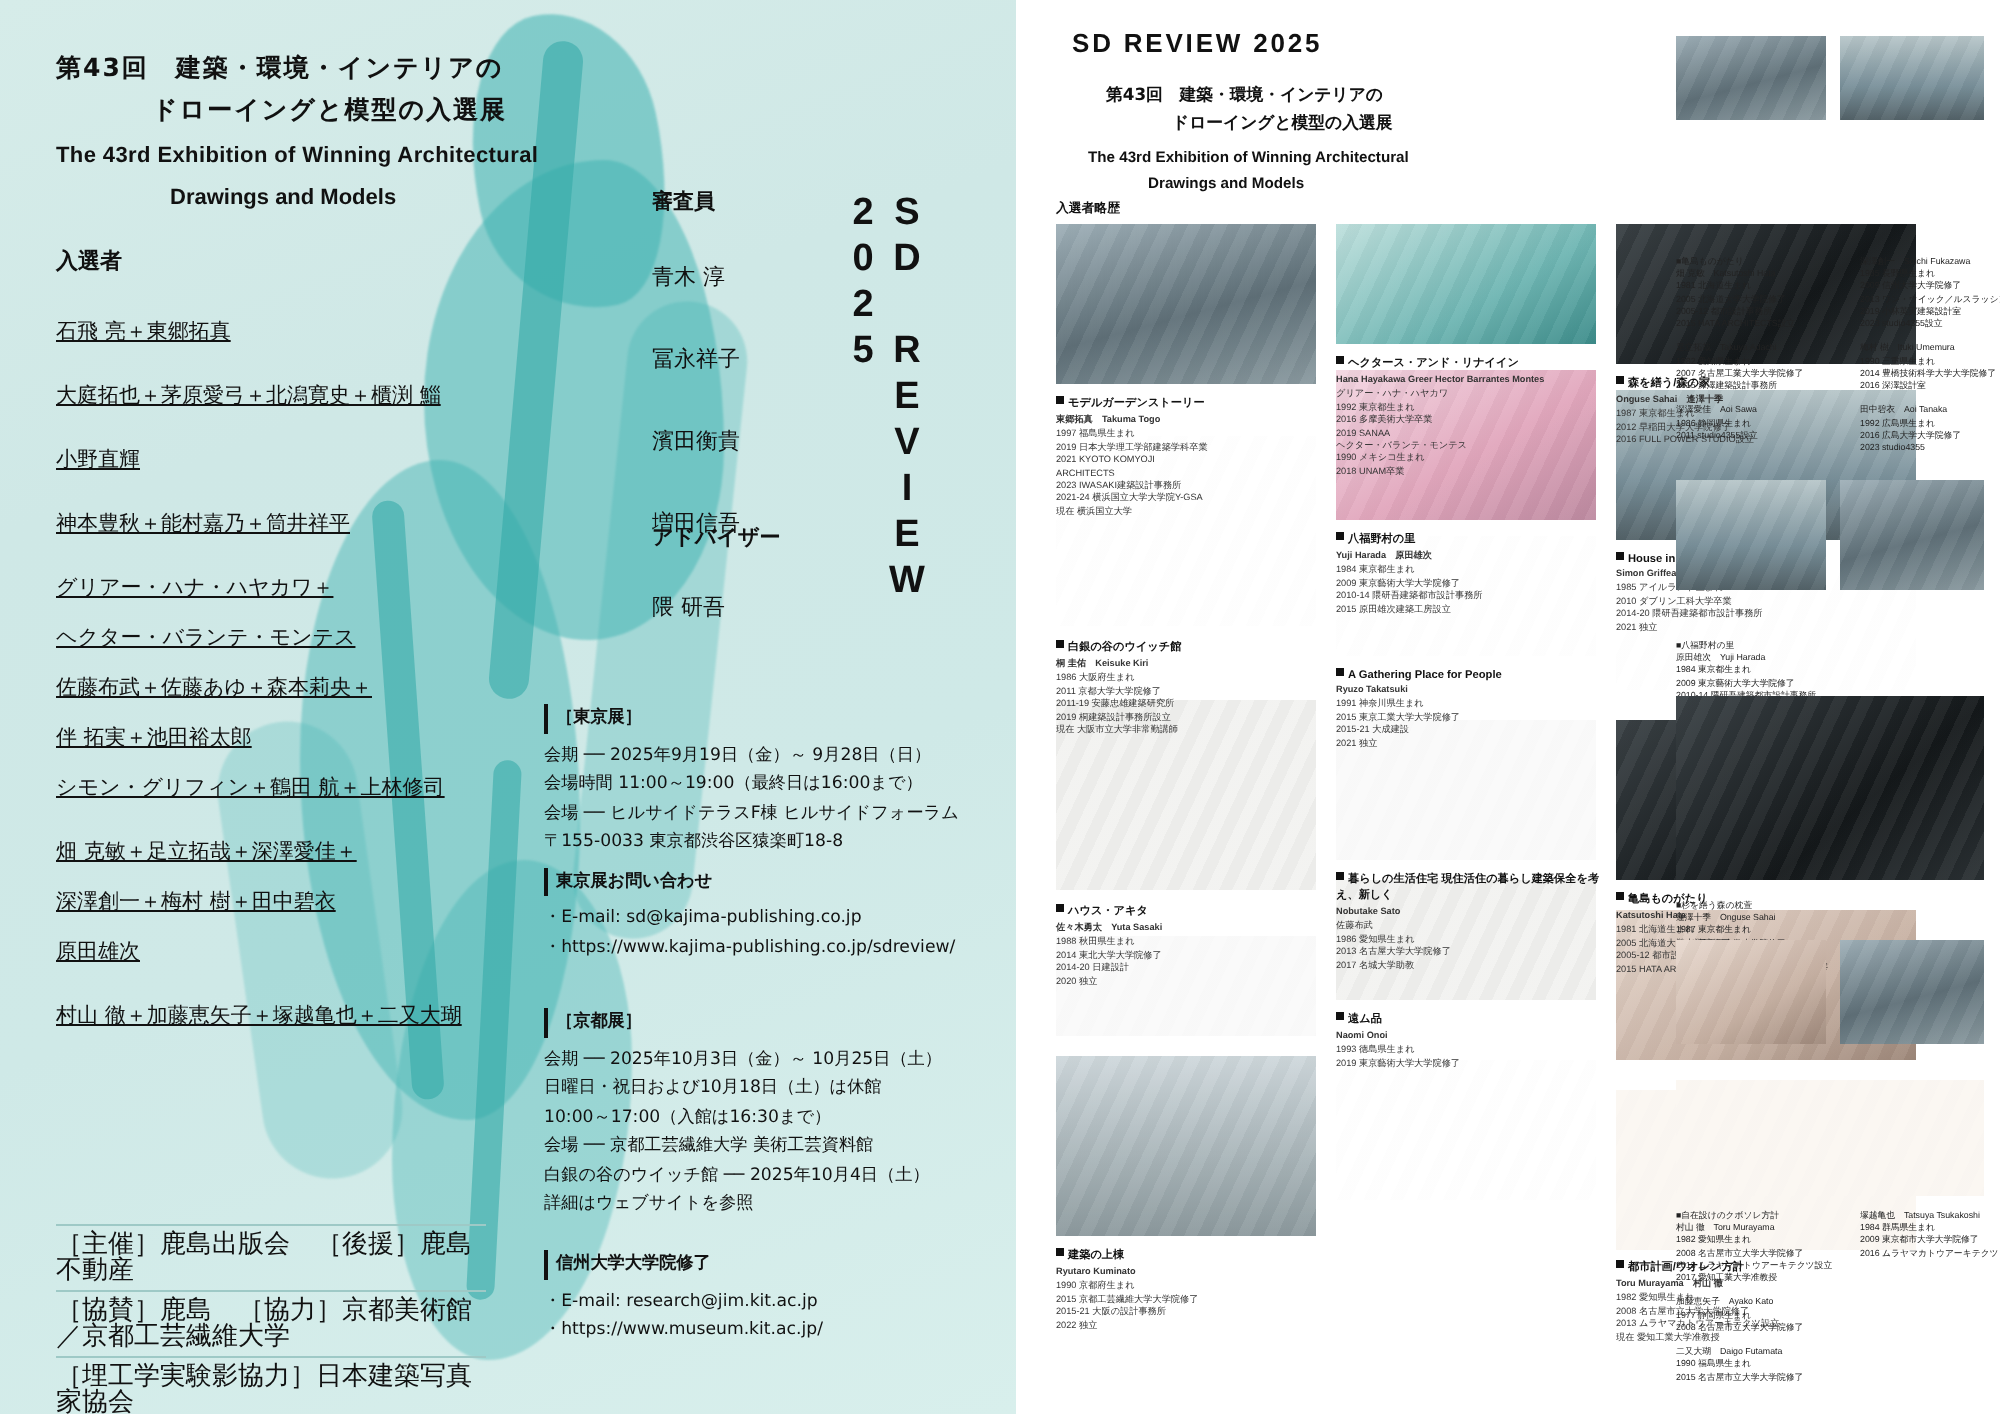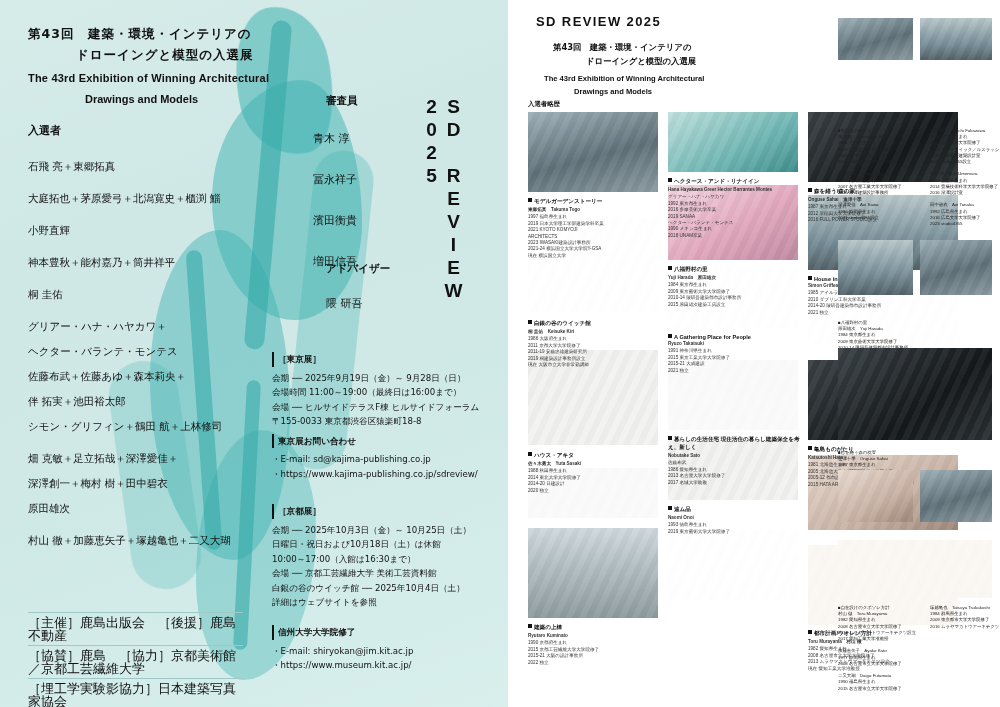--- a/index.html
+++ b/index.html
@@ -32,24 +32,24 @@
 
   .ltxt{position:absolute;color:#111;}
   .jp{font-family:"DejaVu Sans", sans-serif;}
   #title-jp1{left:28px;top:26px;font-size:12.5px;font-weight:bold;letter-spacing:1px;}
   #title-jp2{left:76px;top:47px;font-size:12.5px;font-weight:bold;letter-spacing:1px;}
   #title-en1{left:28px;top:72px;font-size:11px;font-weight:bold;letter-spacing:.2px;}
   #title-en2{left:85px;top:93px;font-size:11px;font-weight:bold;}
 
   #nyusen-label{left:28px;top:123px;font-size:11px;font-weight:bold;}
   #nyusen-list{left:28px;top:150px;width:210px;font-size:10.5px;line-height:32px;color:#111;}
-  #nyusen-list div{white-space:nowrap;}
+  #nyusen-list div{white-space:nowrap;text-decoration:underline;}
 
   #judge-label{left:326px;top:94px;font-size:10.5px;font-weight:bold;}
-  #judge-list{left:313px;top:118px;font-size:11px;line-height:41px;}
+  #judge-list{left:326px;top:118px;font-size:11px;line-height:41px;}
   #adviser-label{left:326px;top:262px;font-size:10.5px;font-weight:bold;}
   #adviser-list{left:326px;top:296px;font-size:11px;}
 
   #sdrev{
     position:absolute;left:424px;top:96px;width:40px;
     font-size:19px;font-weight:bold;color:#111;letter-spacing:2px;
     writing-mode:vertical-rl;text-orientation:upright;height:280px;
   }
 
   .blk{position:absolute;font-size:8.6px;line-height:14.5px;color:#111;}
@@ -115,21 +115,20 @@
     <div class="ltxt jp" id="title-jp2">ドローイングと模型の入選展</div>
     <div class="ltxt" id="title-en1">The 43rd Exhibition of Winning Architectural</div>
     <div class="ltxt" id="title-en2">Drawings and Models</div>
 
     <div class="ltxt jp" id="nyusen-label">入選者</div>
     <div class="ltxt jp" id="nyusen-list">
         <div>石飛 亮＋東郷拓真</div>
         <div>大庭拓也＋茅原愛弓＋北潟寛史＋櫃渕 鯔</div>
         <div>小野直輝</div>
         <div>神本豊秋＋能村嘉乃＋筒井祥平</div>
-        <div>桐 圭佑</div>
         <div>グリアー・ハナ・ハヤカワ＋</div>
         <div style="line-height: 18px;">ヘクター・バランテ・モンテス</div>
         <div>佐藤布武＋佐藤あゆ＋森本莉央＋</div>
         <div style="line-height: 18px;">伴 拓実＋池田裕太郎</div>
         <div>シモン・グリフィン＋鶴田 航＋上林修司</div>
         <div>畑 克敏＋足立拓哉＋深澤愛佳＋</div>
         <div style="line-height: 18px;">深澤創一＋梅村 樹＋田中碧衣</div>
         <div>原田雄次</div>
         <div>村山 徹＋加藤恵矢子＋塚越亀也＋二又大瑚</div>
       </div>
@@ -163,21 +162,21 @@
         <div class="hd">［京都展］</div>
         <div>会期 ── 2025年10月3日（金）～ 10月25日（土）</div>
         <div>日曜日・祝日および10月18日（土）は休館</div>
         <div>10:00～17:00（入館は16:30まで）</div>
         <div>会場 ── 京都工芸繊維大学 美術工芸資料館</div>
         <div>白銀の谷のウイッチ館 ── 2025年10月4日（土）</div>
         <div>詳細はウェブサイトを参照</div>
       </div>
     <div class="blk jp" id="kyoto-contact">
         <div class="hd">信州大学大学院修了</div>
-        <div>・E-mail: shiryokan@jim.kit.ac.jp</div>
+        <div>・E-mail: research@jim.kit.ac.jp</div>
         <div>・https://www.museum.kit.ac.jp/</div>
       </div>
 
     <div id="credits" class="jp">
         <div>［主催］鹿島出版会　［後援］鹿島 不動産</div>
         <div>［協賛］鹿島　［協力］京都美術館／京都工芸繊維大学</div>
         <div>［埋工学実験影協力］日本建築写真家協会</div>
       </div>
   </div>
 

